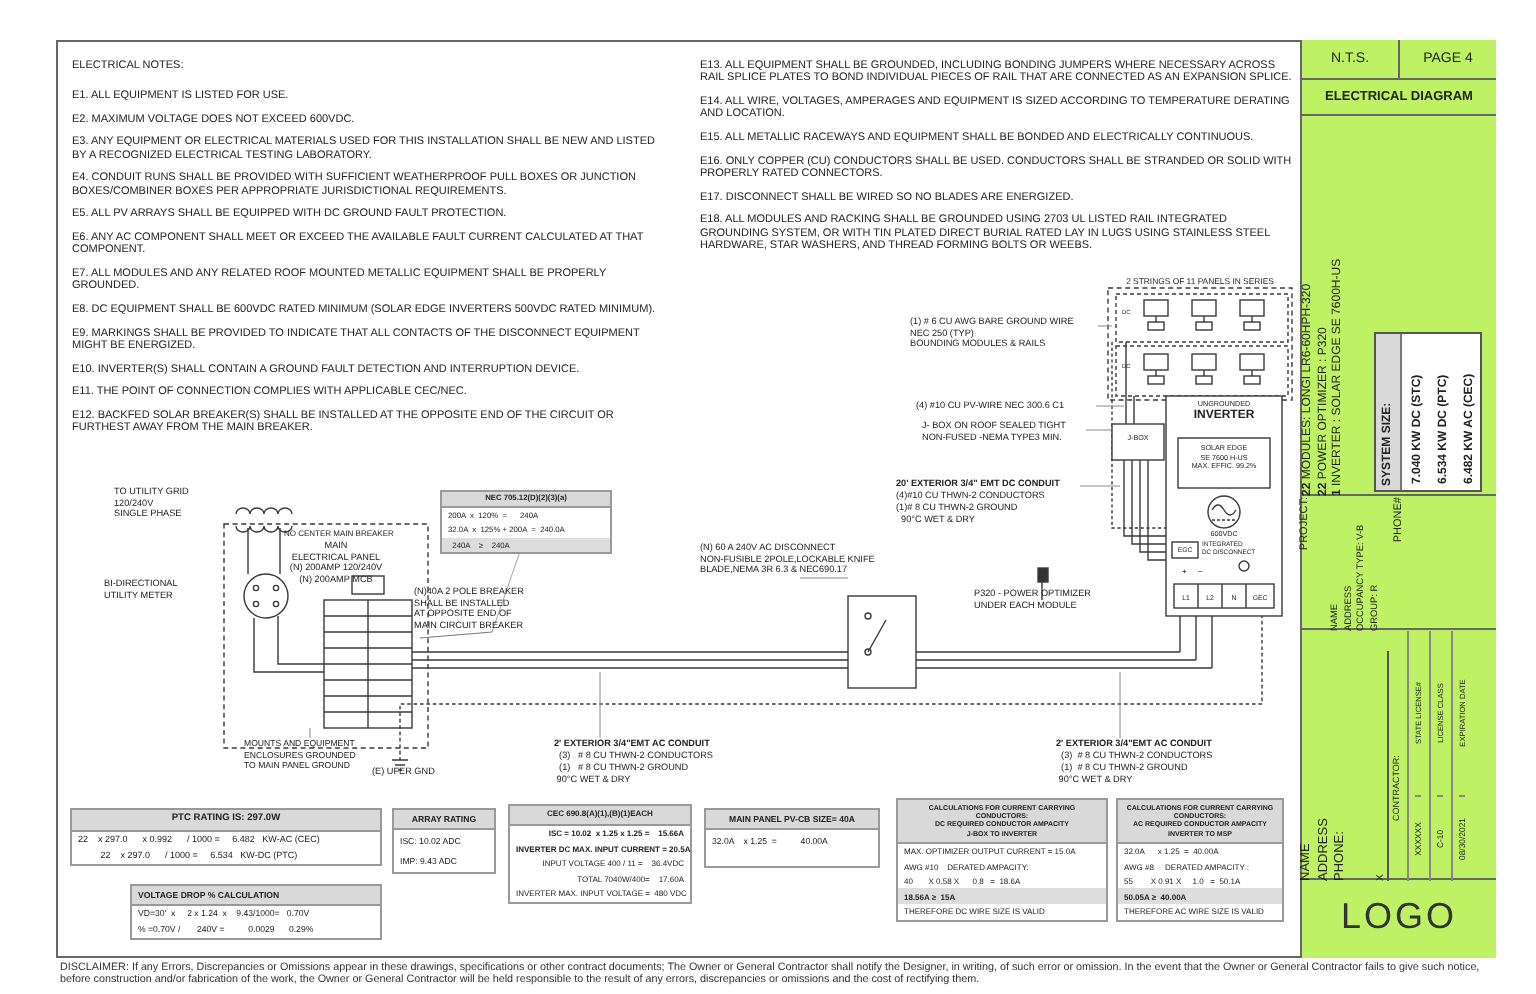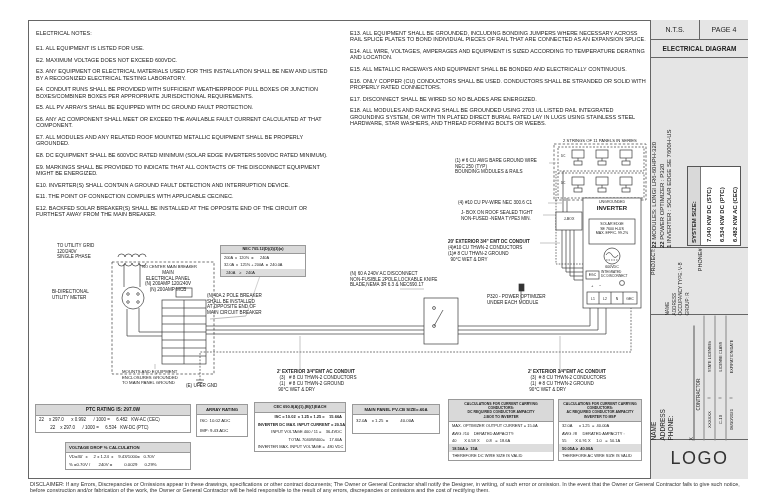--- a/index.html
+++ b/index.html
@@ -15,21 +15,21 @@
   .b{font-weight:bold}
   .tbl{position:absolute;border:0.7px solid #999;background:#fff}
   .hd{background:#d9d9d9;text-align:center;font-weight:bold;padding:2px 2px;
       border-bottom:0.7px solid #999;line-height:1.2;white-space:pre-line}
   .rows > div{white-space:pre;padding:1.2px 3px;line-height:1.3}
   .hl3 .rows > div:nth-of-type(3){background:#ddd}
   .hl4 .rows > div:nth-of-type(4){background:#ddd;font-weight:bold}
   .cecb .rows > div:nth-of-type(1),.cecb .rows > div:nth-of-type(2){font-weight:bold}
   .fb .rows > div:nth-of-type(1){font-weight:bold}
   .rot{position:absolute;transform:rotate(-90deg)}
-  .tb{left:650px;top:20px;width:98px;height:459px;border-left:1px solid #666;background:#e5e5e5}
+  .tb{left:650px;top:20px;width:98px;height:459px;border-left:1px solid #666;background:#bef264}
   .tb-sec{border-bottom:1px solid #666;position:relative}
   .tb-cells{display:flex;height:100%}
   .tb-cell{flex:1;text-align:center;font-size:7px;padding-top:6px}
   .eline{line-height:7.5px;font-size:6px}
   .sysbox{border:0.8px solid #555;background:#fff;font-size:6px}
   .sysbox .shd{background:#d9d9d9;font-weight:bold;padding:3px 2px;border-bottom:0.6px solid #777}
   .sysrows > div{padding:3px 3px 0 3px;font-weight:bold;line-height:10px}
   .lic-row{display:flex;border-top:0.7px solid #888;height:11px;align-items:center}
   .lic-val{width:42px;text-align:center;font-size:4.2px}
   .lic-lbl{flex:1;text-align:center;font-size:3.8px;border-left:0.7px solid #888;line-height:1.05;padding:0 1px}

